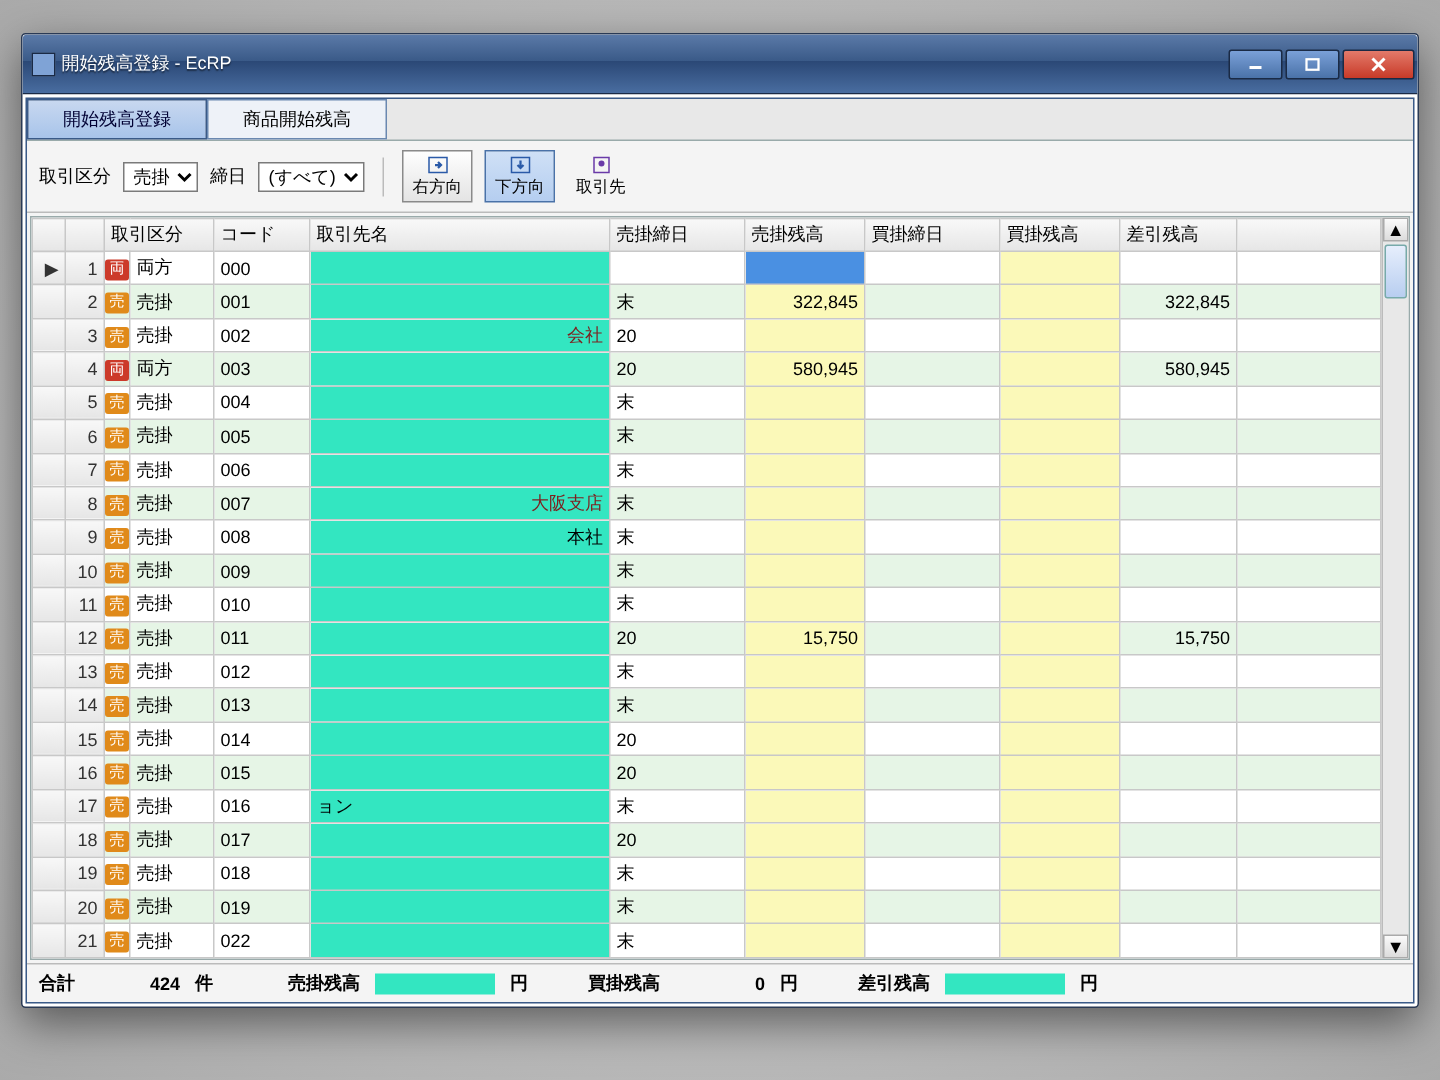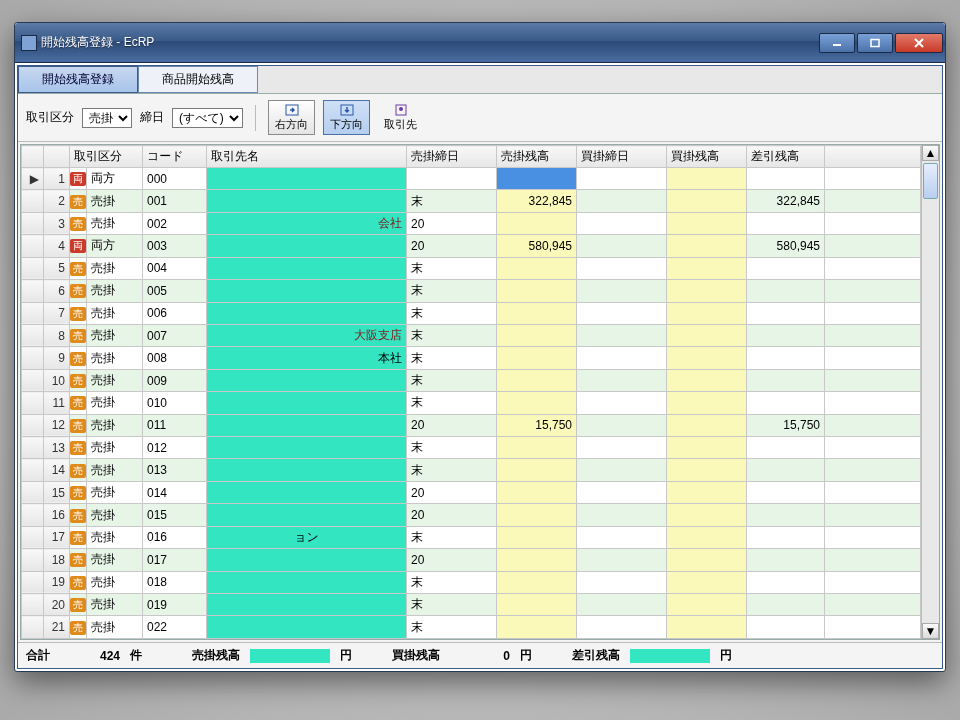--- a/index.html
+++ b/index.html
@@ -481,21 +481,21 @@
               <td class="num yel"></td>
               <td class="num"></td>
               <td></td>
             </tr>
             <tr class="odd">
               <td class="rowhdr"></td>
               <td class="rowhdr num">17</td>
               <td class="typecell"><span class="badge u">売</span></td>
               <td>売掛</td>
               <td>016</td>
-              <td class="cyan" style="text-align:center;color:#000">ョン</td>
+              <td class="cyan" style="text-align:left;color:#000">ョン</td>
               <td>末</td>
               <td class="num yel"></td>
               <td></td>
               <td class="num yel"></td>
               <td class="num"></td>
               <td></td>
             </tr>
             <tr class="even">
               <td class="rowhdr"></td>
               <td class="rowhdr num">18</td>

